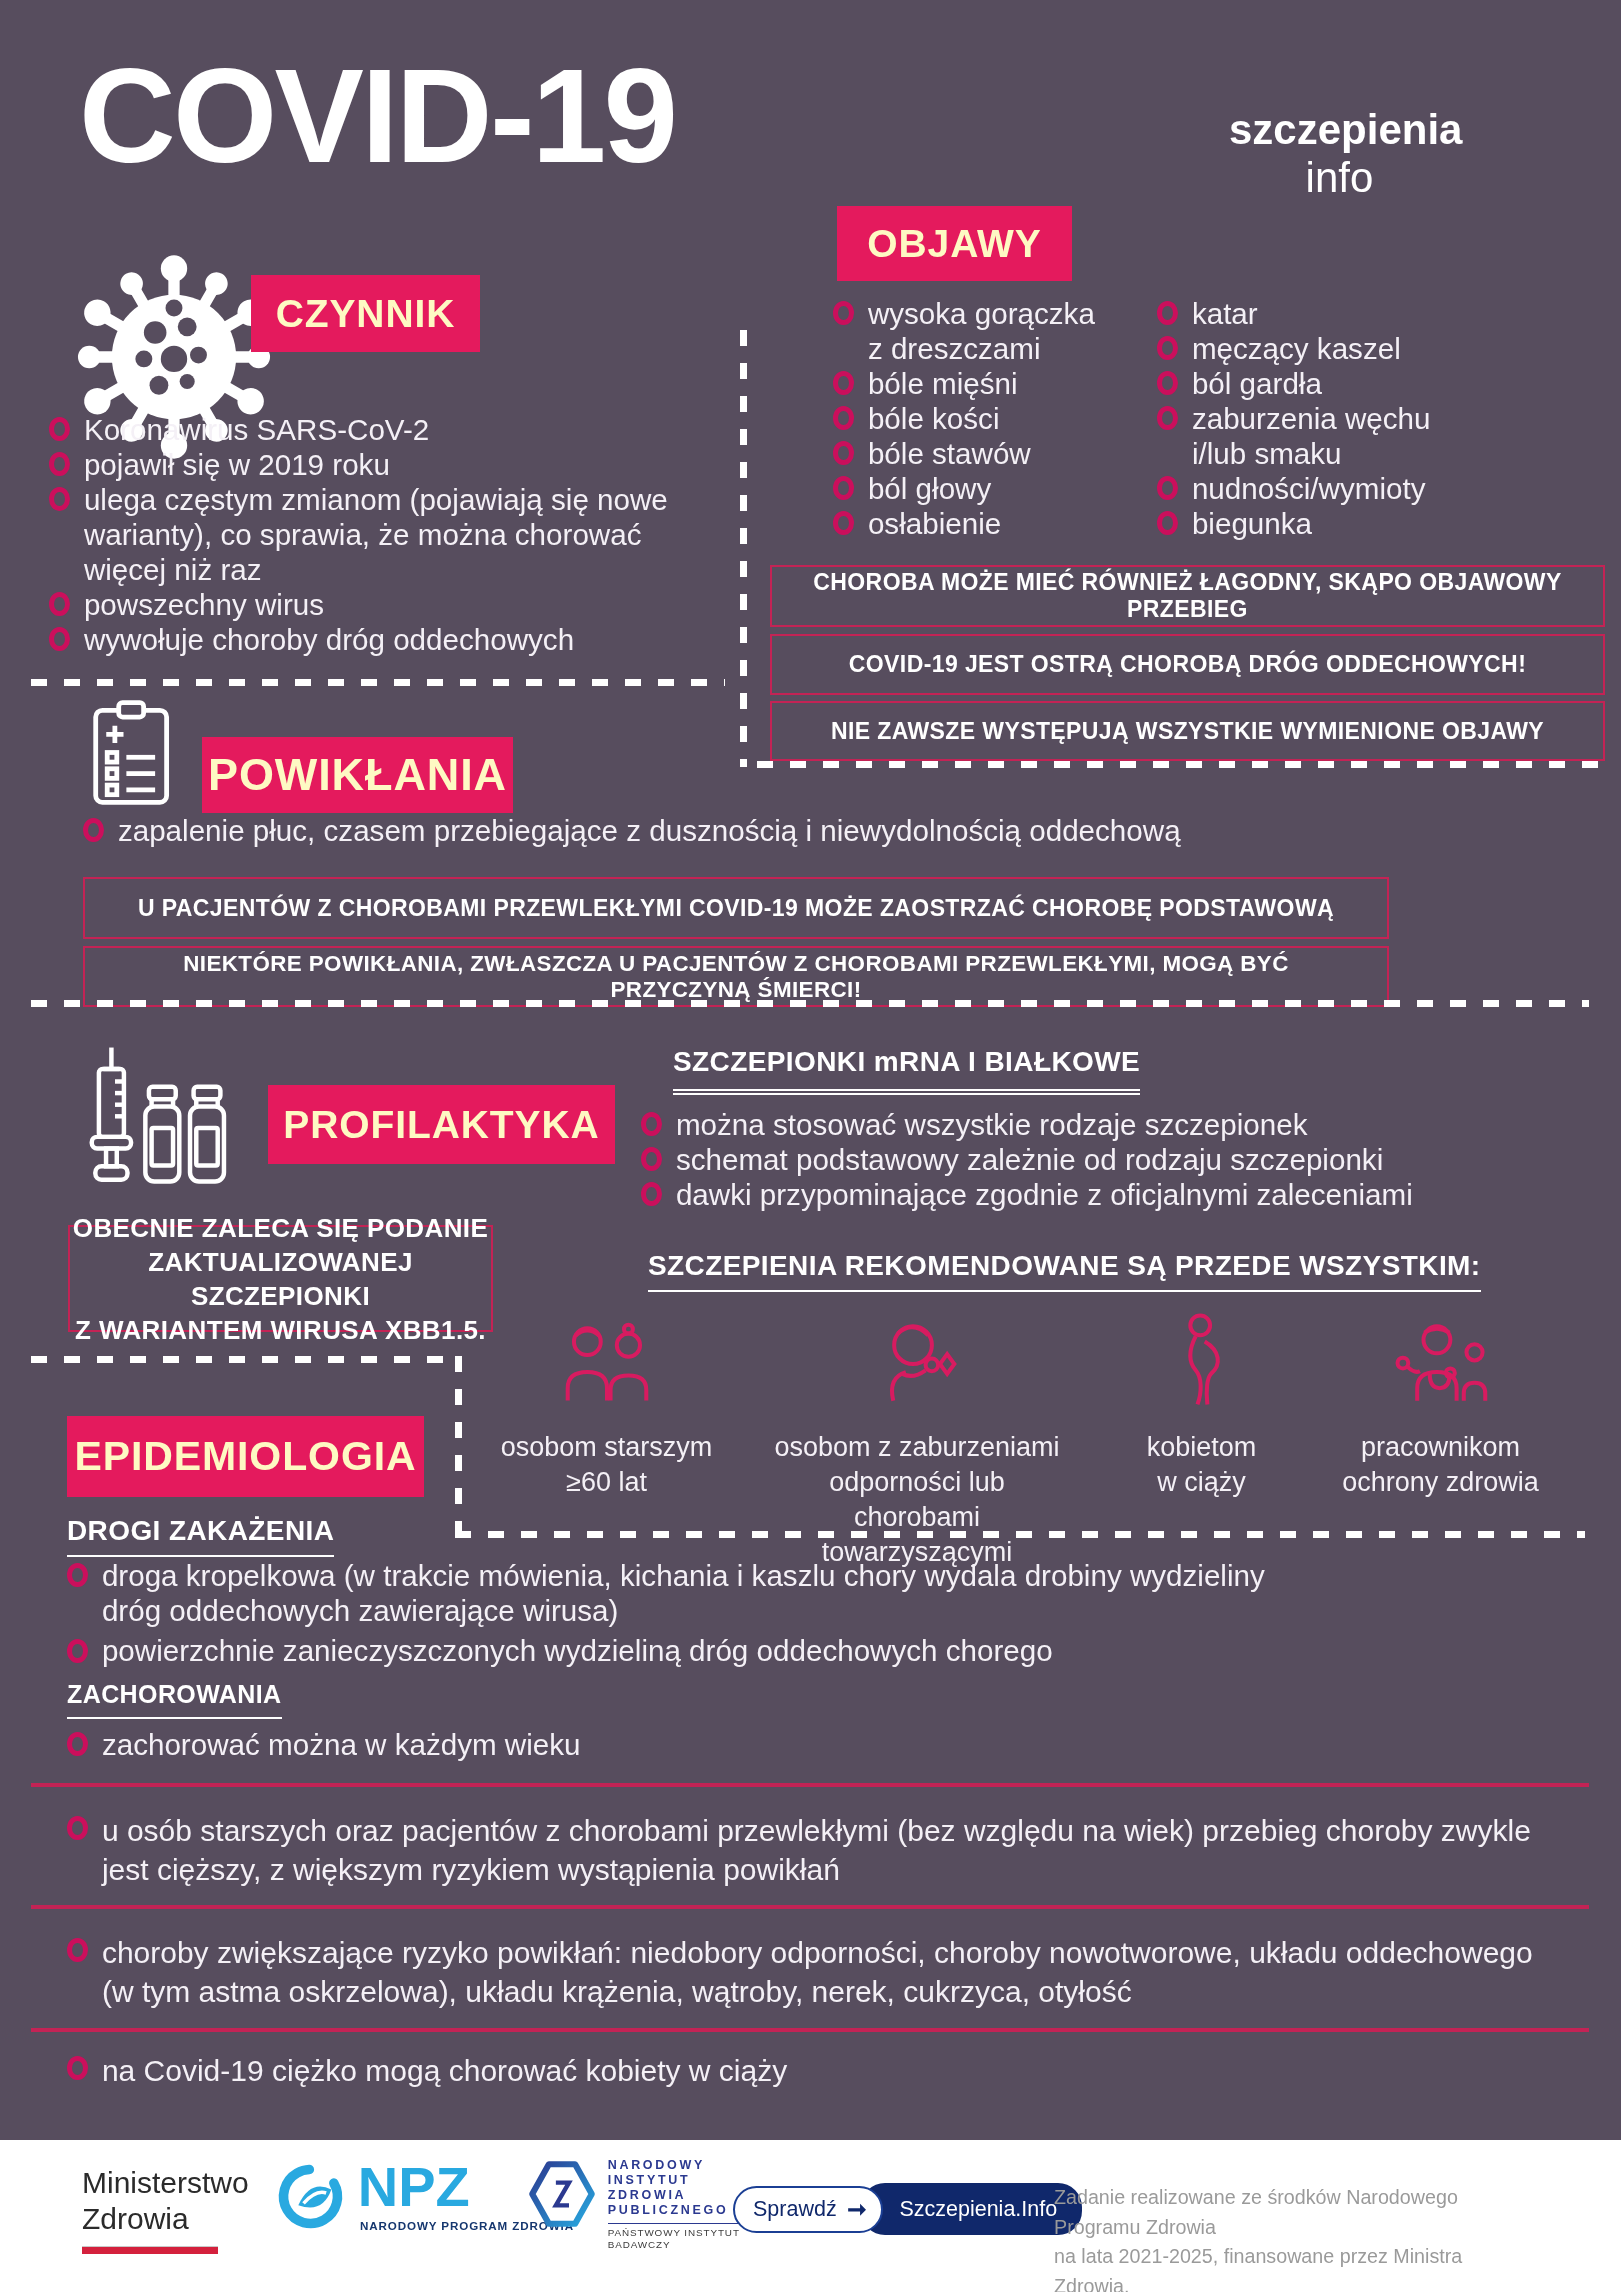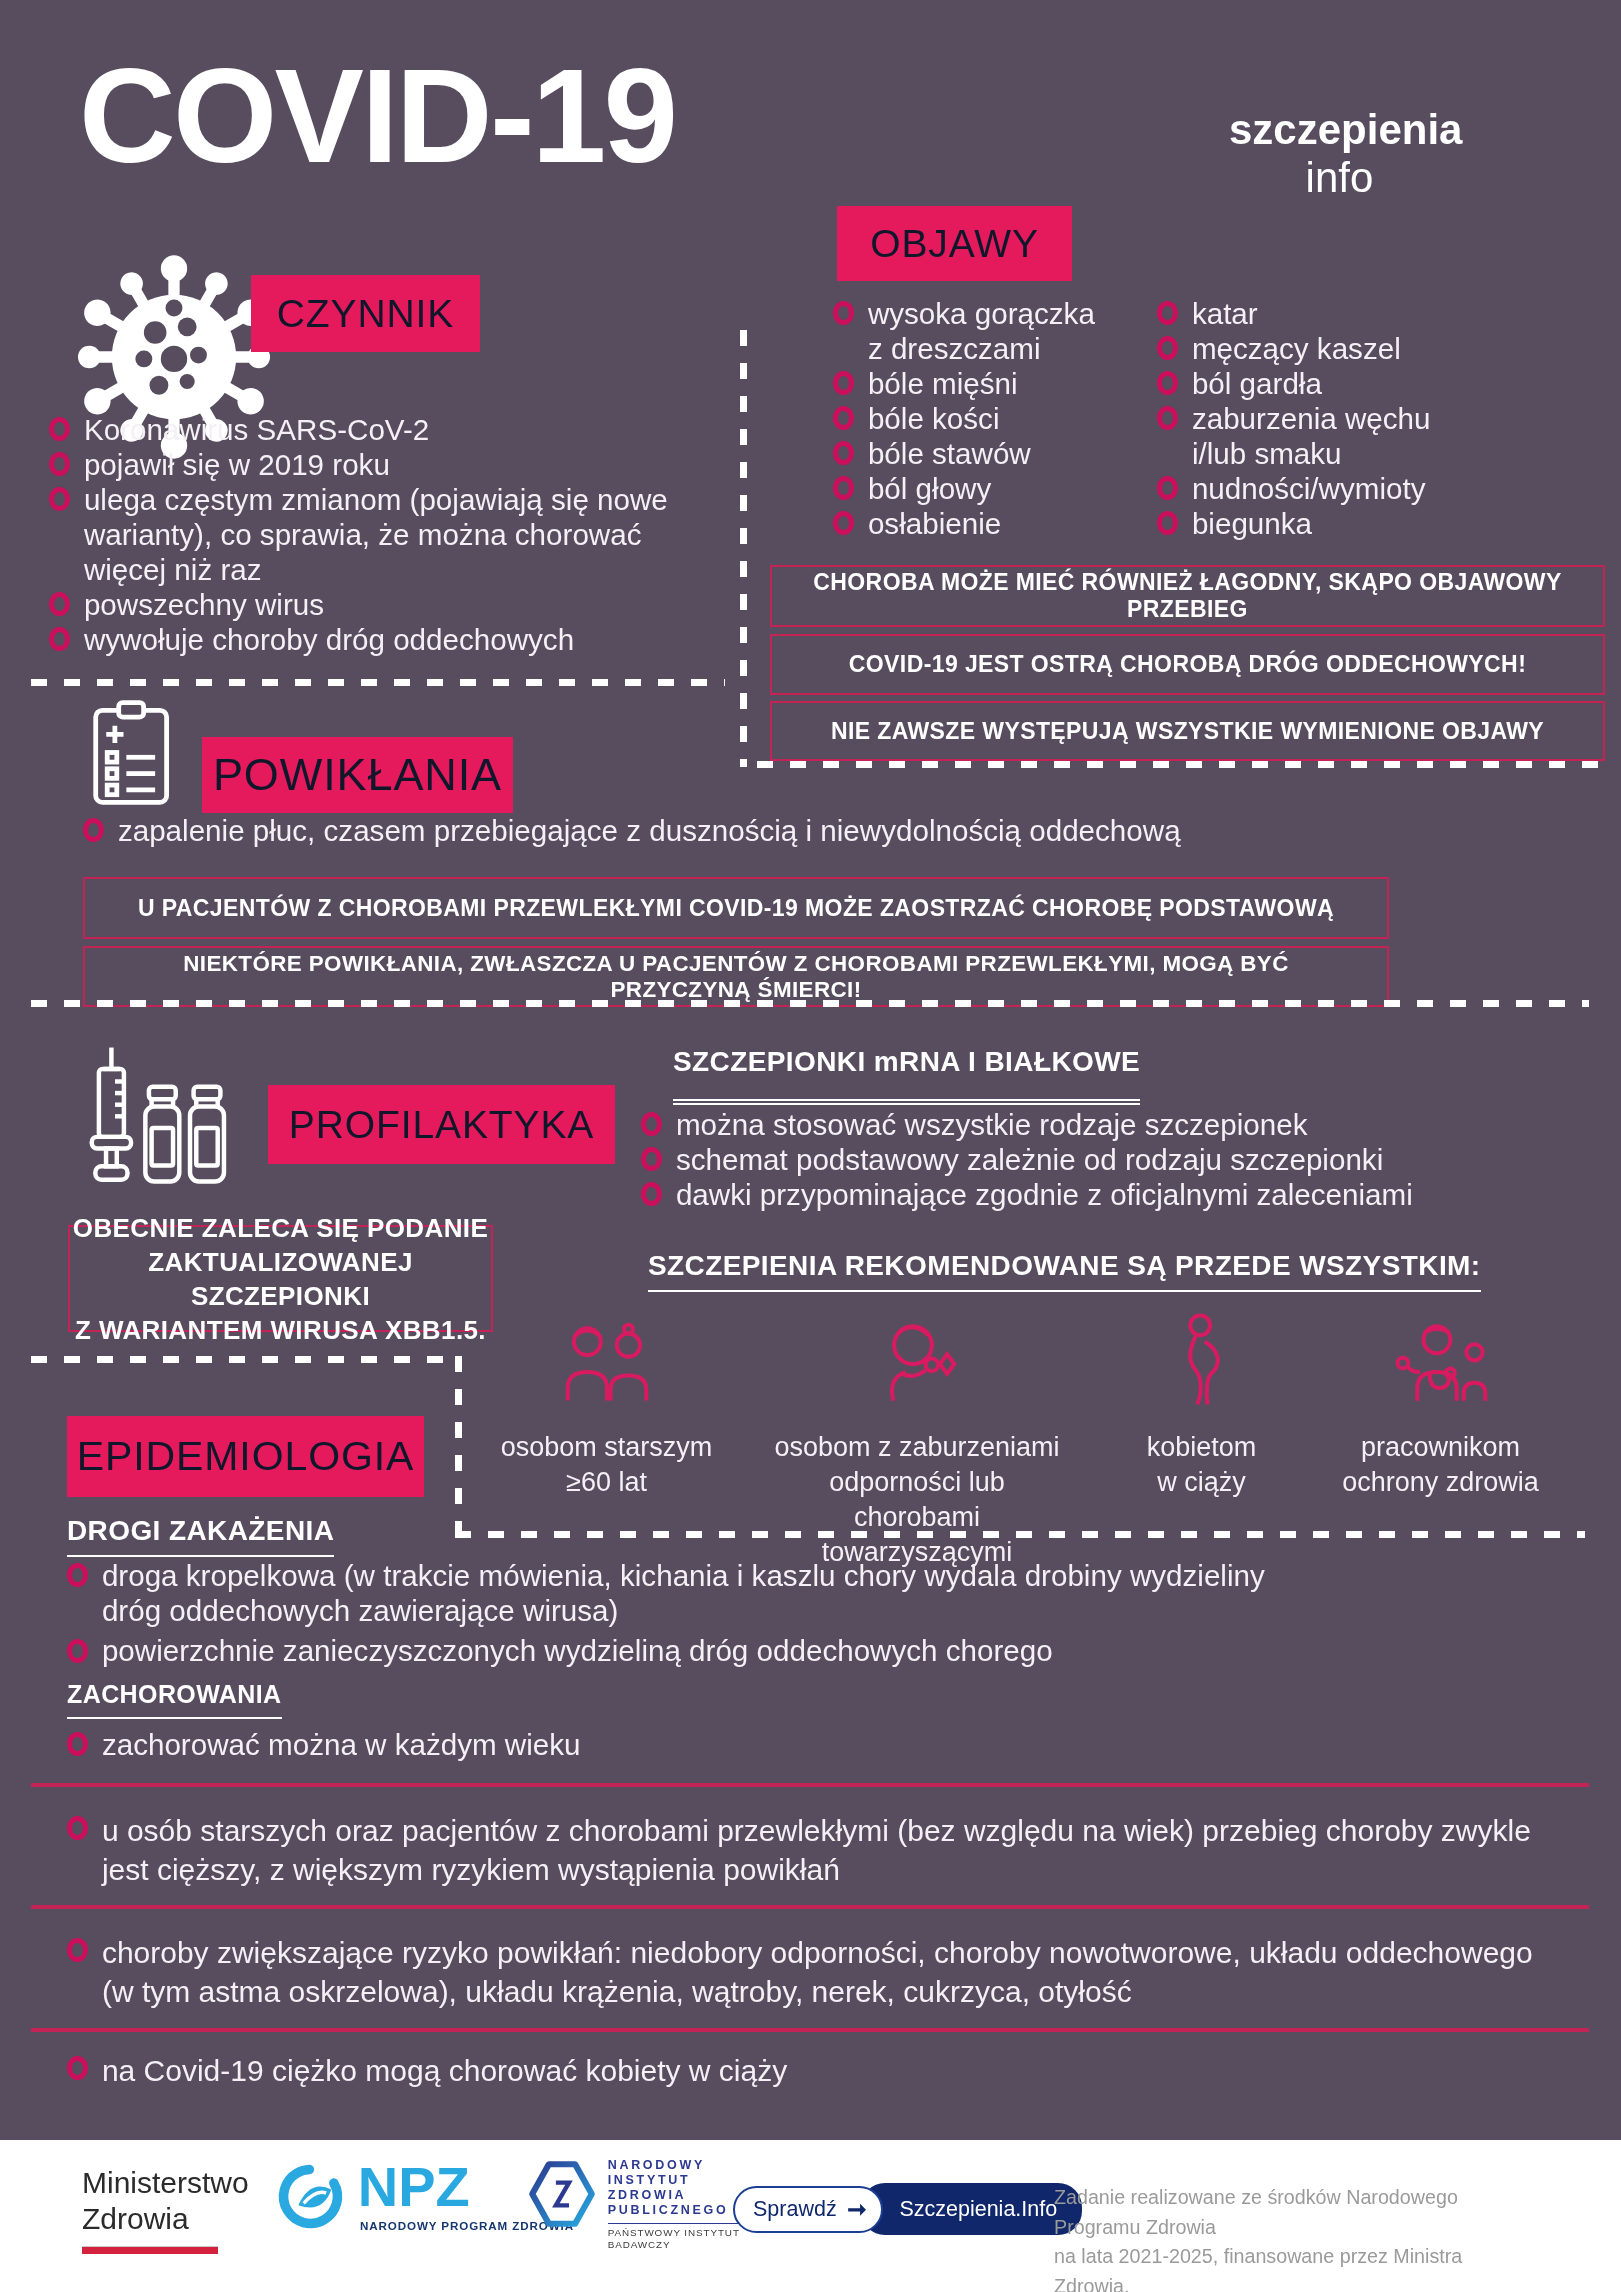--- a/index.html
+++ b/index.html
@@ -10,37 +10,37 @@
     --navy:#1b3f94;
     --npz:#29a9e0;
     --red:#d4213d;
   }
   *{margin:0;padding:0;box-sizing:border-box;}
   html,body{background:#3d3543;}
   .page{position:relative;width:1621px;height:2293px;background:var(--bg);
         overflow:hidden;font-family:"Liberation Sans",sans-serif;color:#fff;}
 
   
-  .pinkbox{position:absolute;background:var(--pink);color:#0f172a;font-weight:normal;
+  .pinkbox{position:absolute;background:var(--pink);color:#fef9c3;font-weight:bold;
            display:flex;align-items:center;justify-content:center;letter-spacing:0.9px;}
   .blist{position:absolute;display:flex;flex-direction:column;}
   .b-item{display:flex;align-items:flex-start;}
   .ring{flex:0 0 auto;width:20.6px;height:24px;border:5.4px solid var(--ring);
         border-radius:50%;margin:5.4px 14.3px 0 0;}
   .b-text{white-space:pre-line;font-size:29.6px;line-height:35px;color:#f4f0f6;}
   .banner{position:absolute;border:2.7px solid var(--bord);display:flex;align-items:center;
           justify-content:center;text-align:center;font-weight:bold;font-size:23px;
           letter-spacing:0.4px;padding:0 27px;margin-top:16px;}
   .dash-h{position:absolute;height:7.2px;
           background-image:repeating-linear-gradient(to right,#fff 0 16px,transparent 16px 33px);}
   .dash-v{position:absolute;width:7.2px;
           background-image:repeating-linear-gradient(to bottom,#fff 0 16px,transparent 16px 33px);}
   .subhead{position:absolute;font-weight:bold;font-size:28px;letter-spacing:0.4px;}
   .subhead .u{display:inline-block;border-bottom:2.7px solid #fff;padding-bottom:8px;}
-  .subhead .du{display:inline-block;border-bottom:6.3px double #fff;padding-bottom:21px;}
+  .subhead .du{display:inline-block;border-bottom:6.3px double #fff;padding-bottom:11px;}
   .rule{position:absolute;height:3.6px;background:var(--bord);}
 
   
   .title{position:absolute;left:79px;top:49px;font-size:134px;font-weight:bold;
          letter-spacing:-2.7px;line-height:1;}
   .brand{position:absolute;left:1229px;top:106px;height:75px;display:flex;align-items:center;flex-direction:column;}
   .brand .t1{font-size:42px;font-weight:bold;}
   .brand .t2{font-size:42px;font-weight:normal;margin-left:-12.5px;}
   .brand svg{margin:0 1.8px 0 7.2px;}
 

